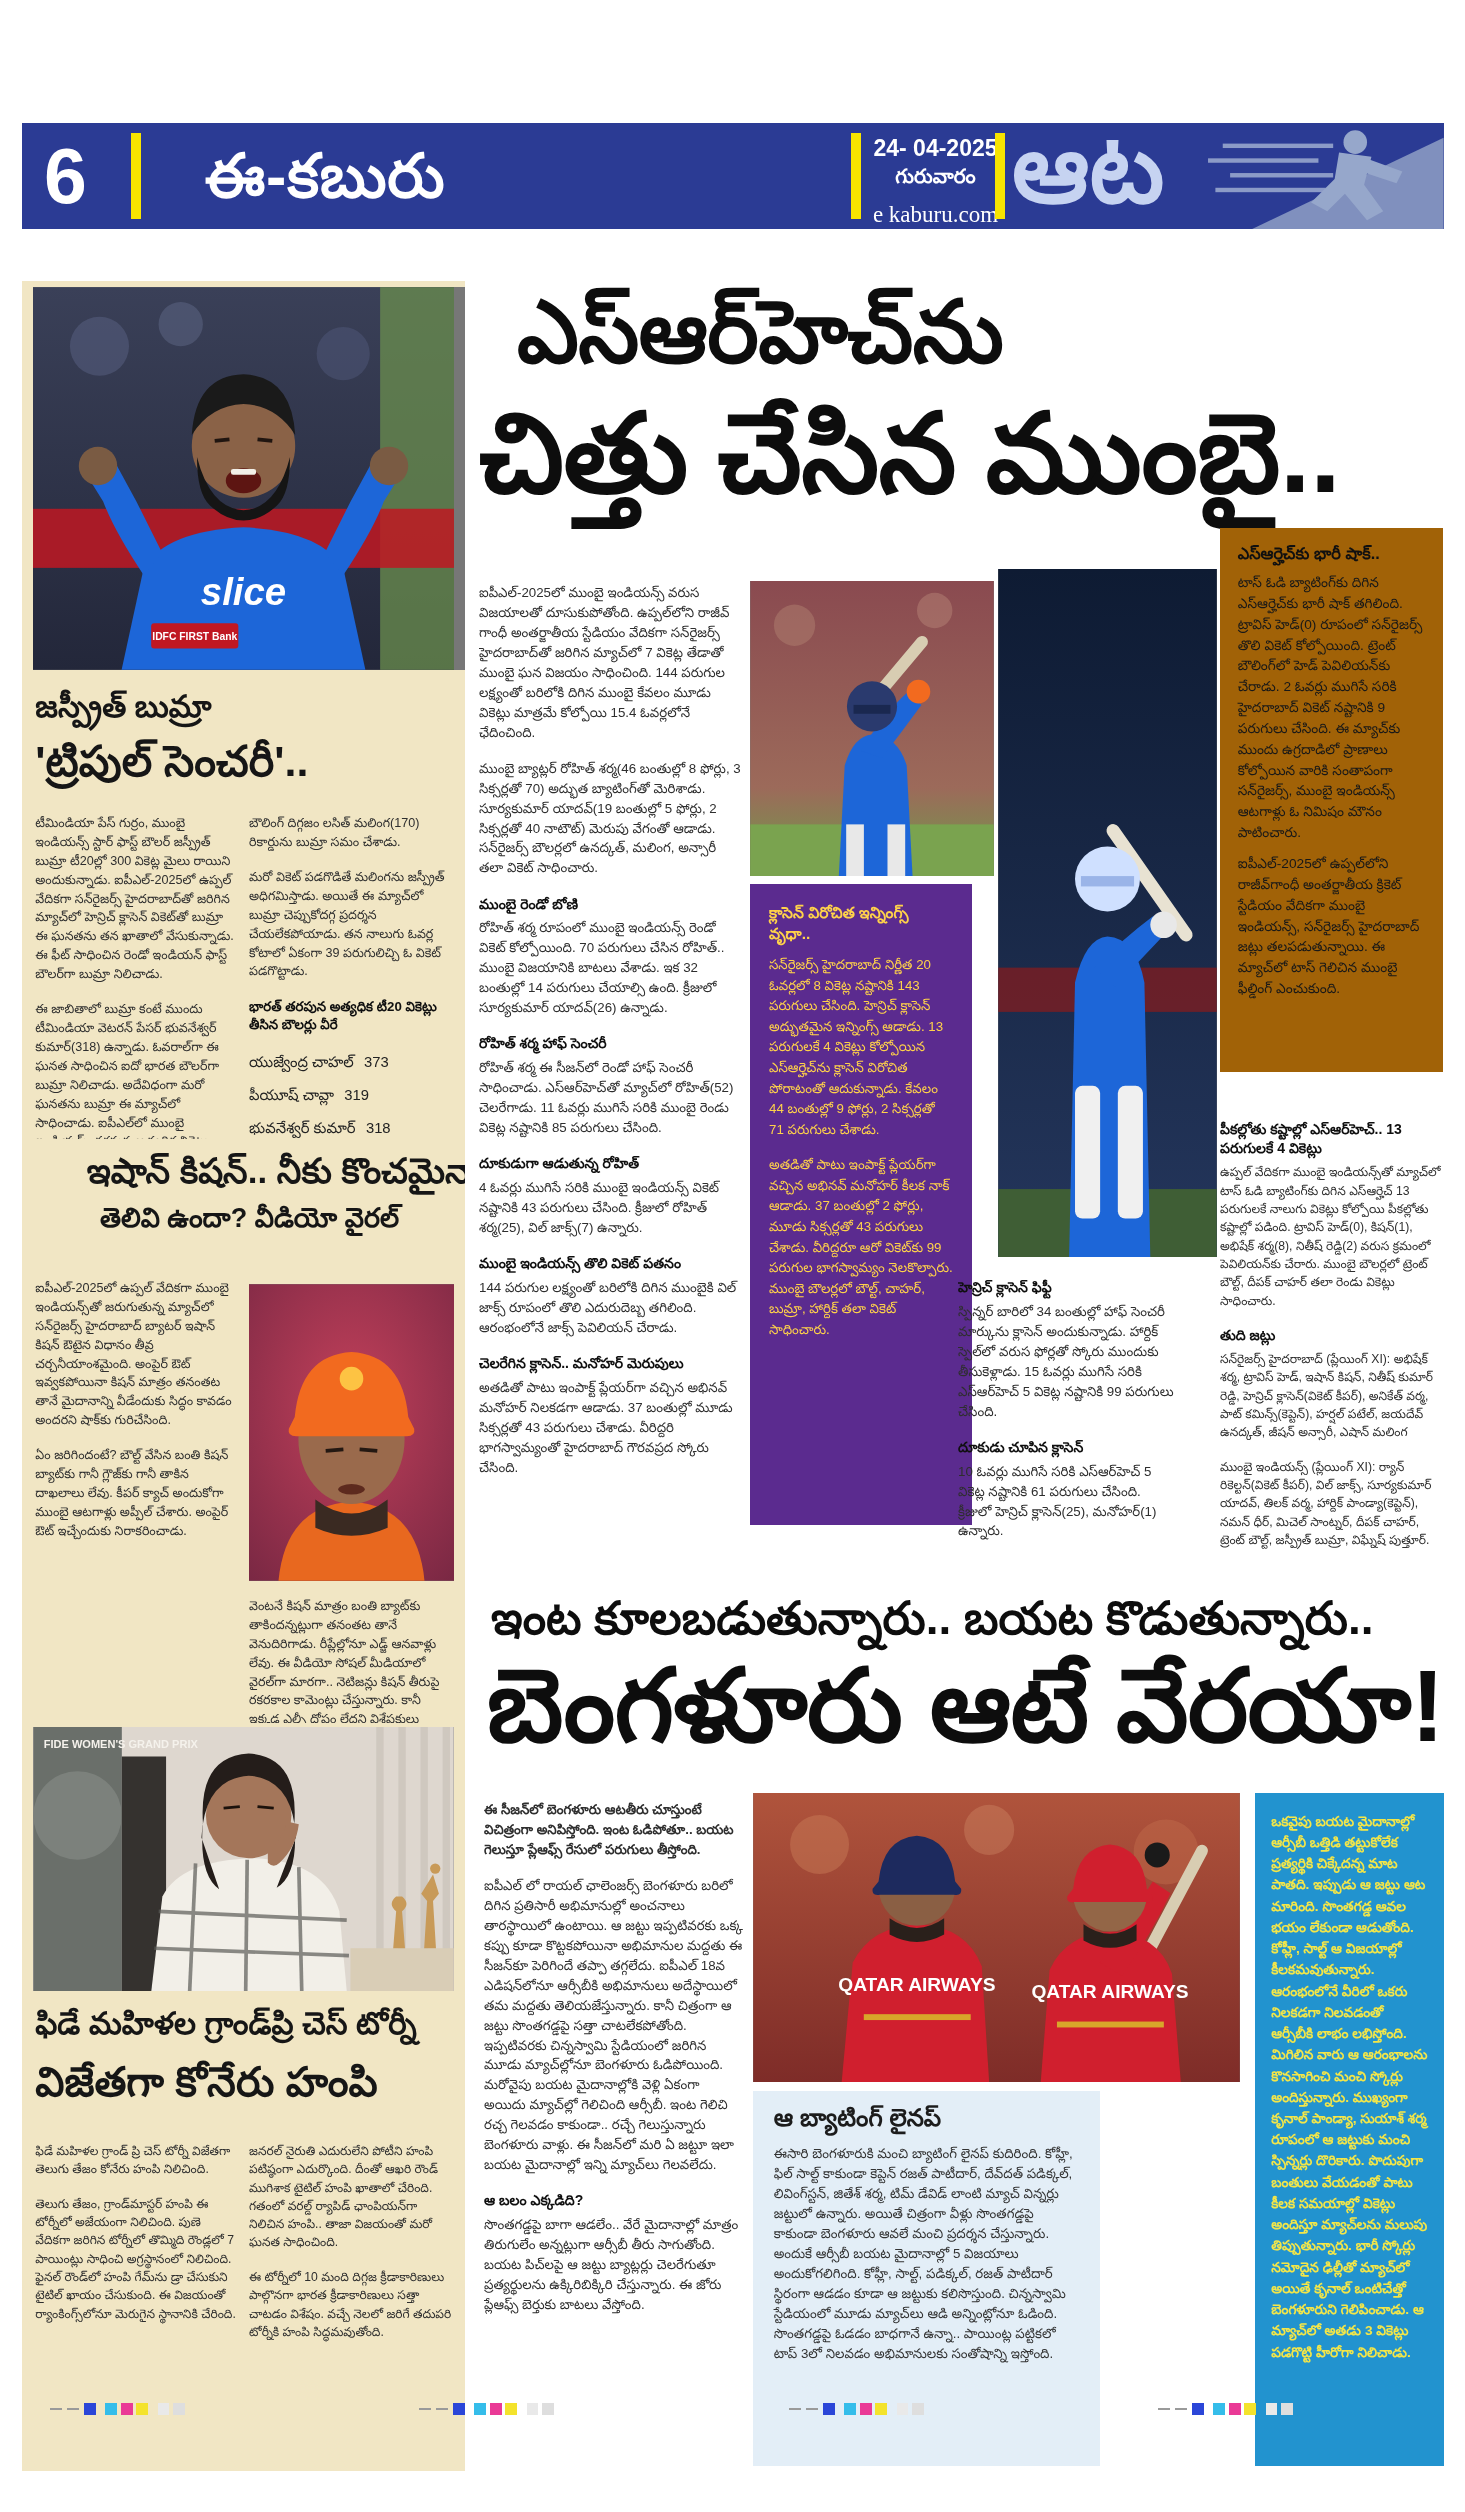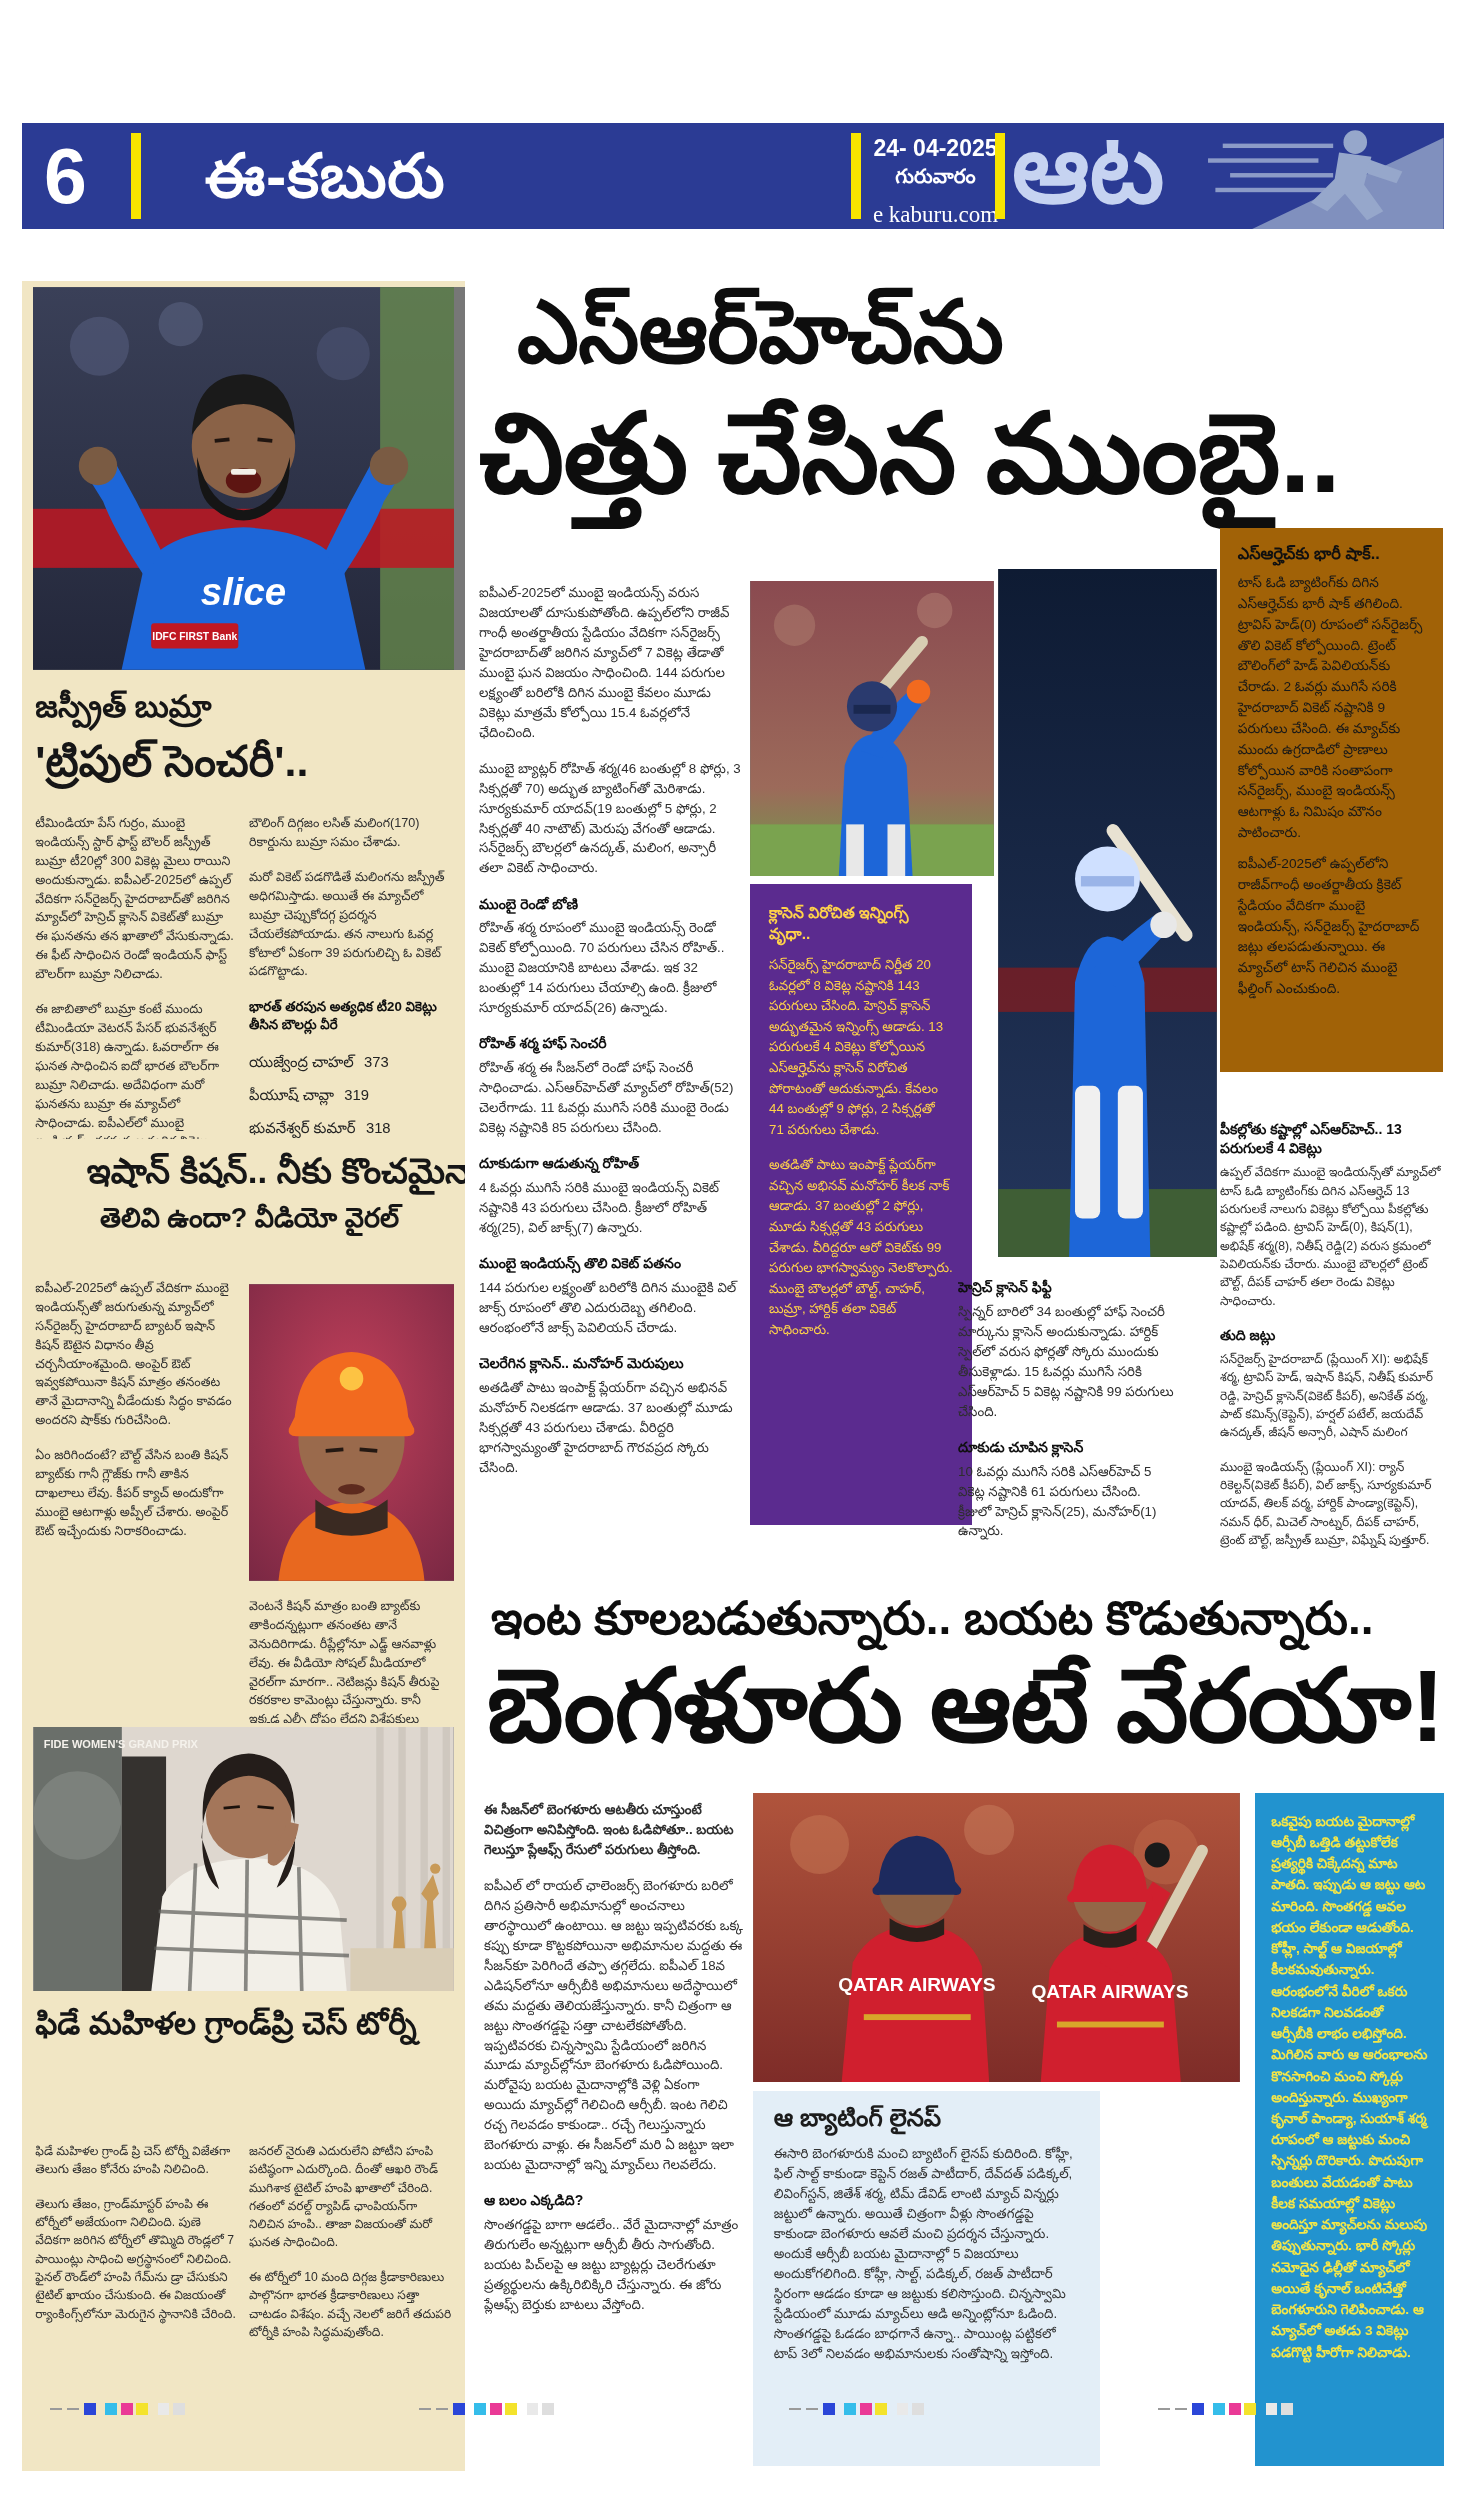--- a/index.html
+++ b/index.html
@@ -212,20 +212,21 @@
         </g>
         <rect x="430" y="300" width="140" height="58" fill="#d9cdb6"></rect>
         <g fill="#c89a58">
           <path d="M488 300 L492 250 Q480 240 492 230 L500 230 Q512 240 500 250 L504 300Z"></path>
           <path d="M530 300 L534 236 L526 226 L542 200 L550 226 L542 236 L546 300Z"></path>
           <circle cx="545" cy="192" r="7"></circle>
         </g>
       </svg>
     </div>
     <div class="abs railh1" style="left:13.3px;top:1725px;font-size:31px;">ఫిడే మహిళల గ్రాండ్‌ప్రి చెస్ టోర్నీ</div>
+    <div class="abs railh1" style="left:13.3px;top:1778px;font-size:41px;">విజేతగా కోనేరు హంపి</div>
     <div class="abs ovh bd" style="left:13.3px;top:1861px;width:201px;height:318px;font-size:12.2px;">
       <p>ఫిడే మహిళల గ్రాండ్ ప్రి చెస్ టోర్నీ విజేతగా తెలుగు తేజం కోనేరు హంపి నిలిచింది.</p>
       <p>తెలుగు తేజం, గ్రాండ్‌మాస్టర్ హంపి ఈ టోర్నీలో అజేయంగా నిలిచింది. పుణె వేదికగా జరిగిన టోర్నీలో తొమ్మిది రౌండ్లలో 7 పాయింట్లు సాధించి అగ్రస్థానంలో నిలిచింది. ఫైనల్ రౌండ్‌లో హంపి గేమ్‌ను డ్రా చేసుకుని టైటిల్ ఖాయం చేసుకుంది. ఈ విజయంతో ర్యాంకింగ్స్‌లోనూ మెరుగైన స్థానానికి చేరింది.</p>
     </div>
     <div class="abs ovh bd" style="left:227px;top:1861px;width:205px;height:318px;font-size:12.2px;">
       <p>జనరల్ నైరుతి ఎదురులేని పోటీని హంపి పటిష్ఠంగా ఎదుర్కొంది. దీంతో ఆఖరి రౌండ్ ముగిశాక టైటిల్ హంపి ఖాతాలో చేరింది. గతంలో వరల్డ్ ర్యాపిడ్ ఛాంపియన్‌గా నిలిచిన హంపి.. తాజా విజయంతో మరో ఘనత సాధించింది.</p>
       <p>ఈ టోర్నీలో 10 మంది దిగ్గజ క్రీడాకారిణులు పాల్గొనగా భారత క్రీడాకారిణులు సత్తా చాటడం విశేషం. వచ్చే నెలలో జరిగే తదుపరి టోర్నీకి హంపి సిద్ధమవుతోంది.</p>
     </div>
   </div>
 

